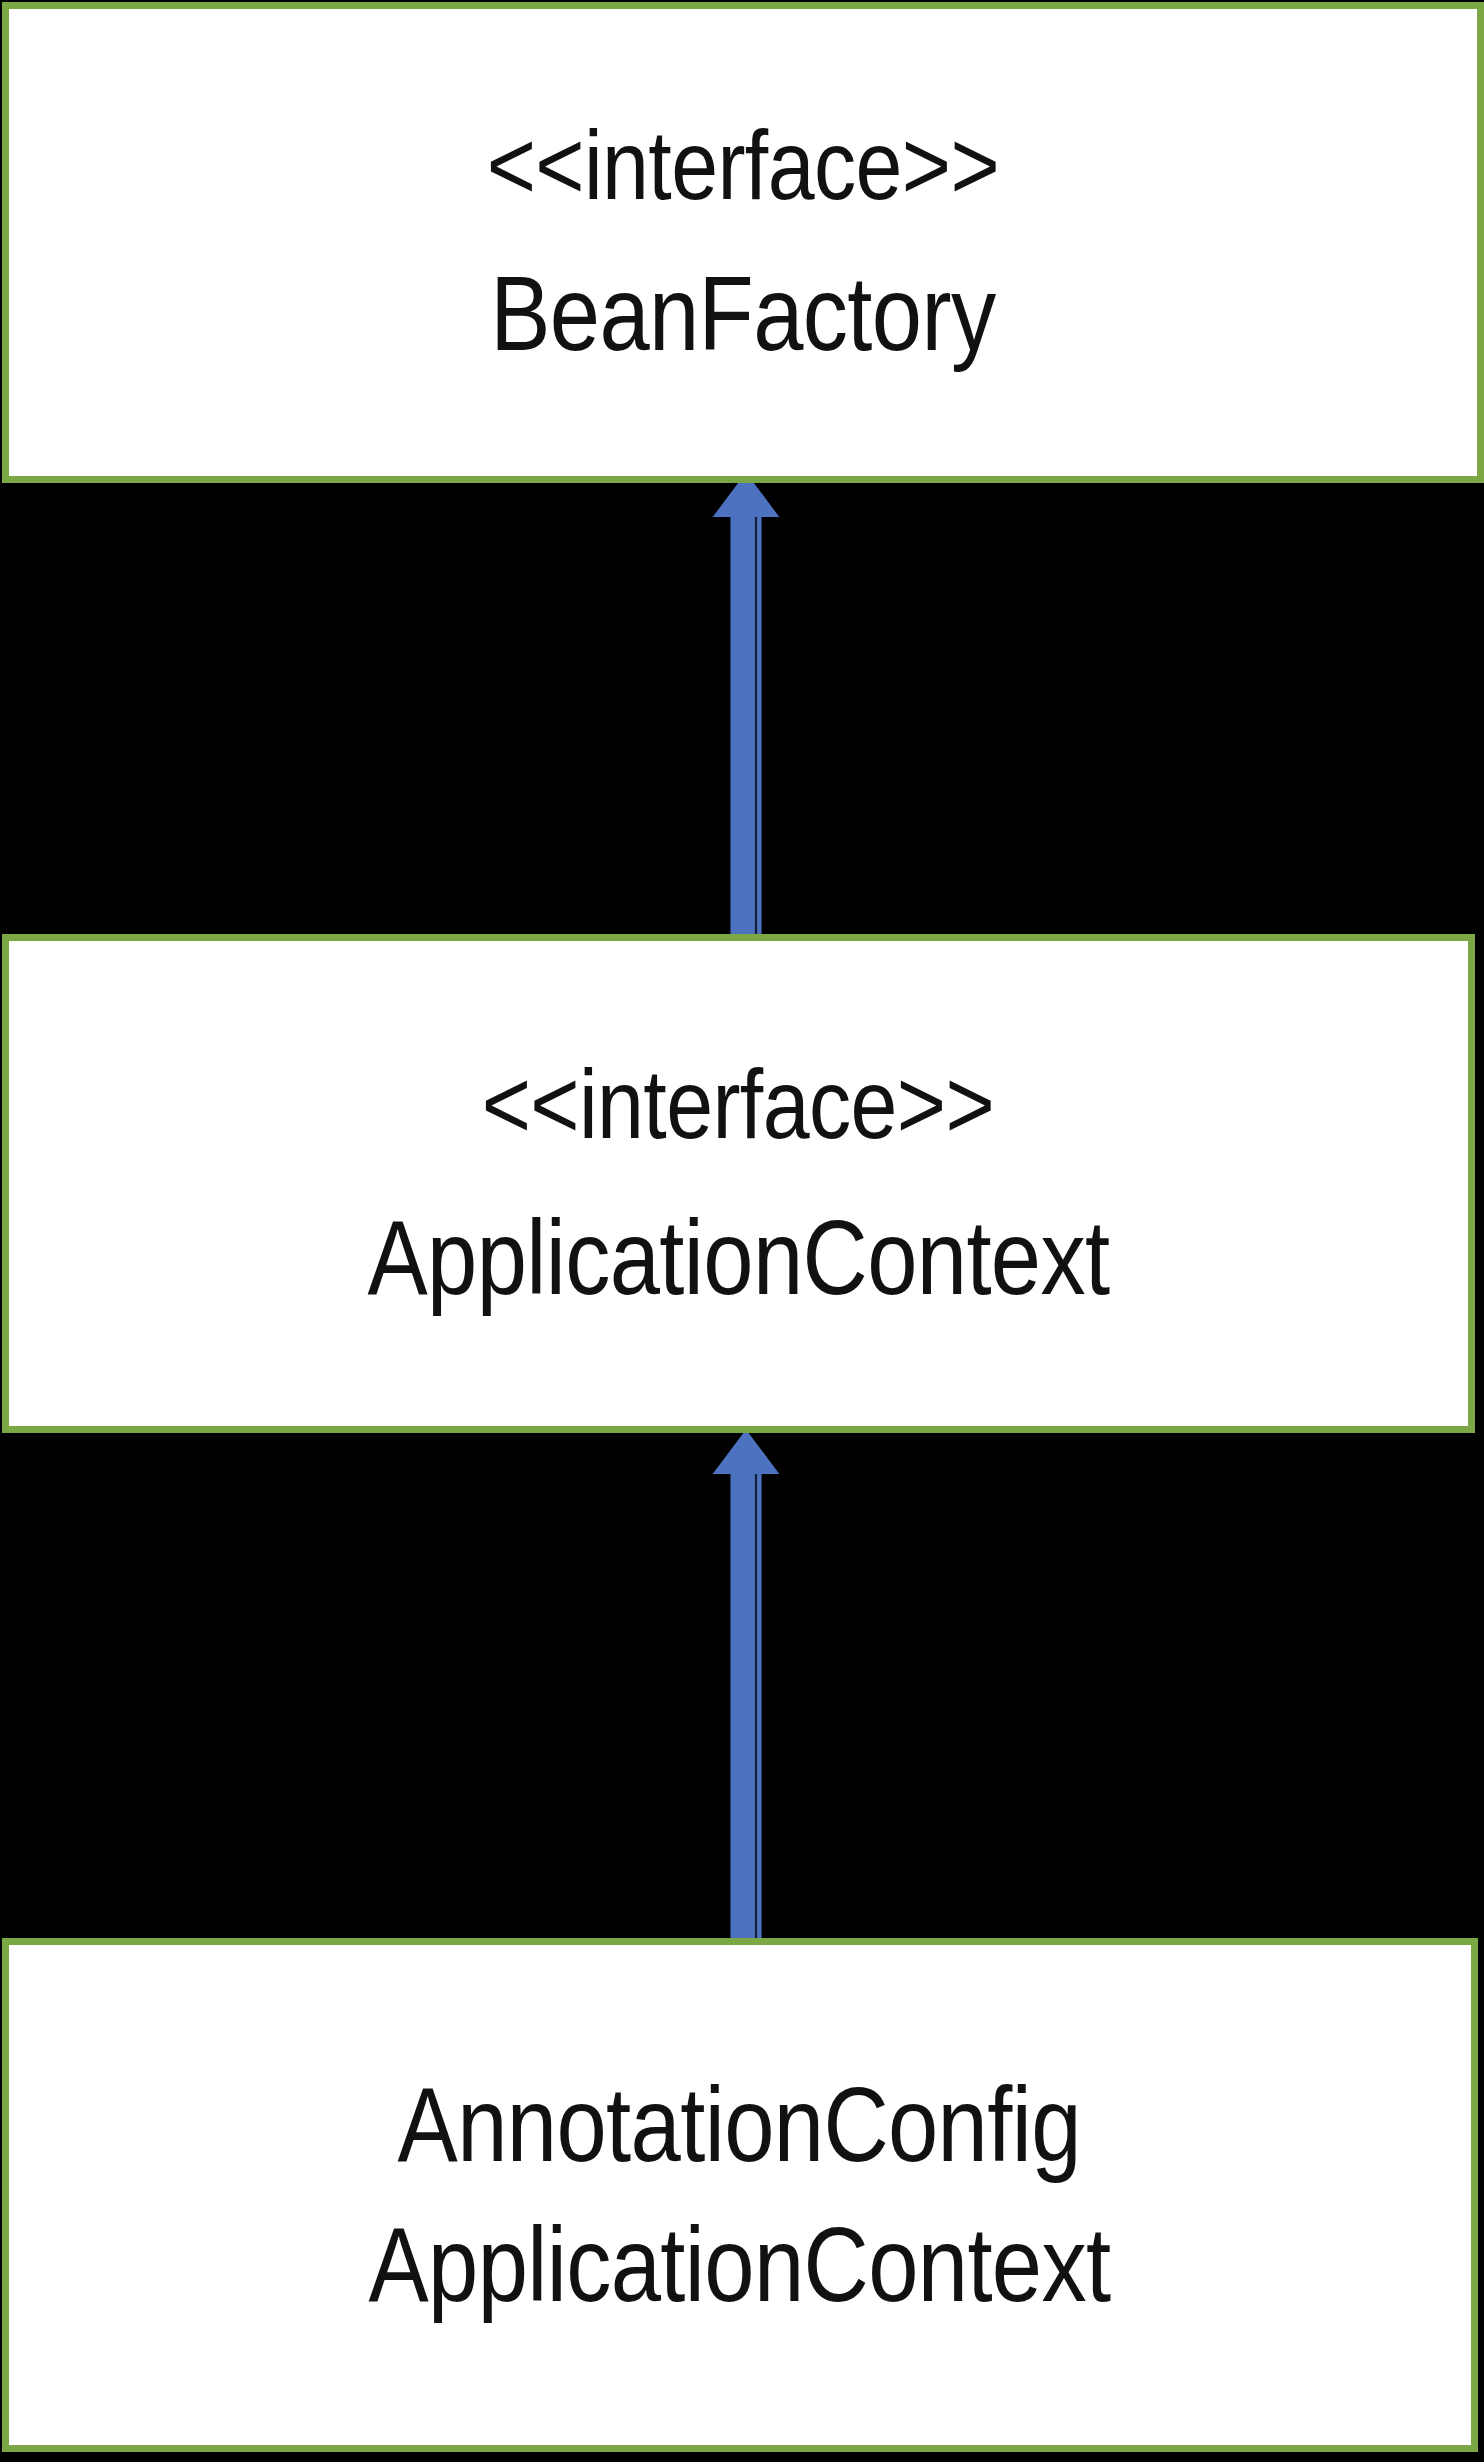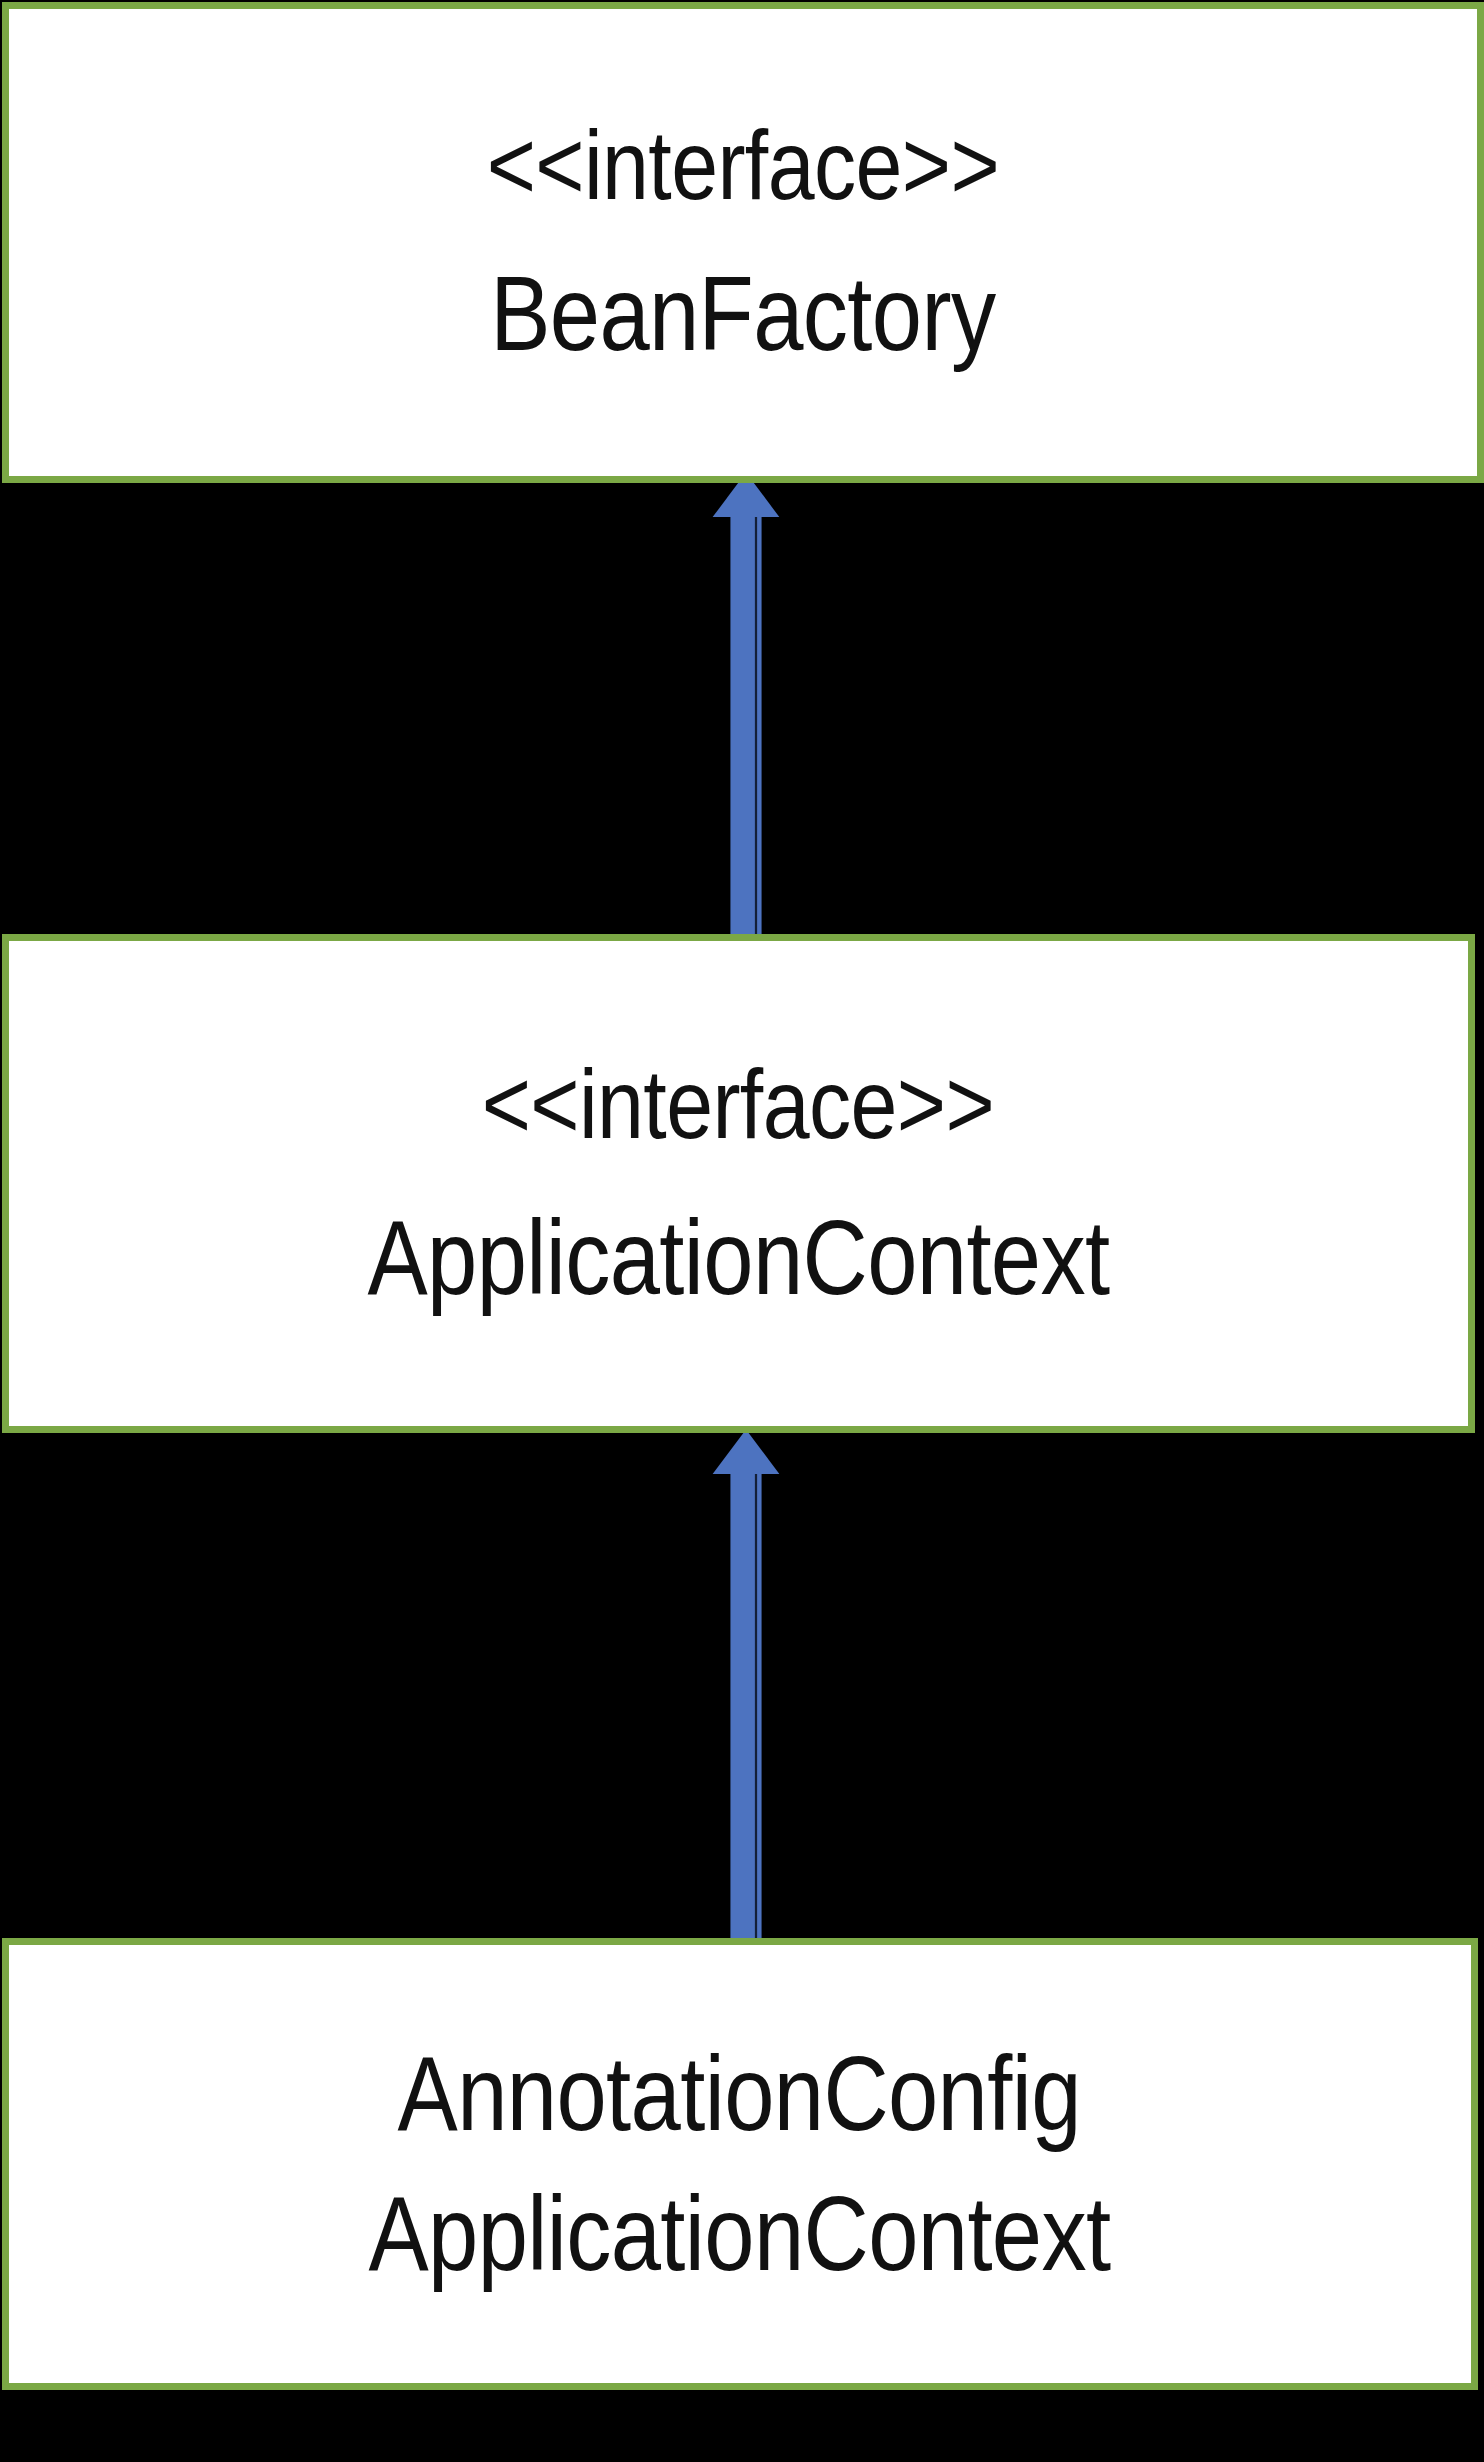--- a/index.html
+++ b/index.html
@@ -64,21 +64,21 @@
     top: 934px;
     width: 1473px;
     height: 499px;
   }
   #box-applicationcontext .stereotype { margin-bottom: 39px; }
 
   #box-annotationconfig {
     left: 1.5px;
     top: 1938px;
     width: 1476px;
-    height: 452px;
+    height: 514px;
   }
   #box-annotationconfig .class-name.first { margin-bottom: 22px; }
 
   
   .generalization-arrow {
     position: absolute;
     z-index: 2;
   }
   .generalization-arrow svg {
     display: block;

